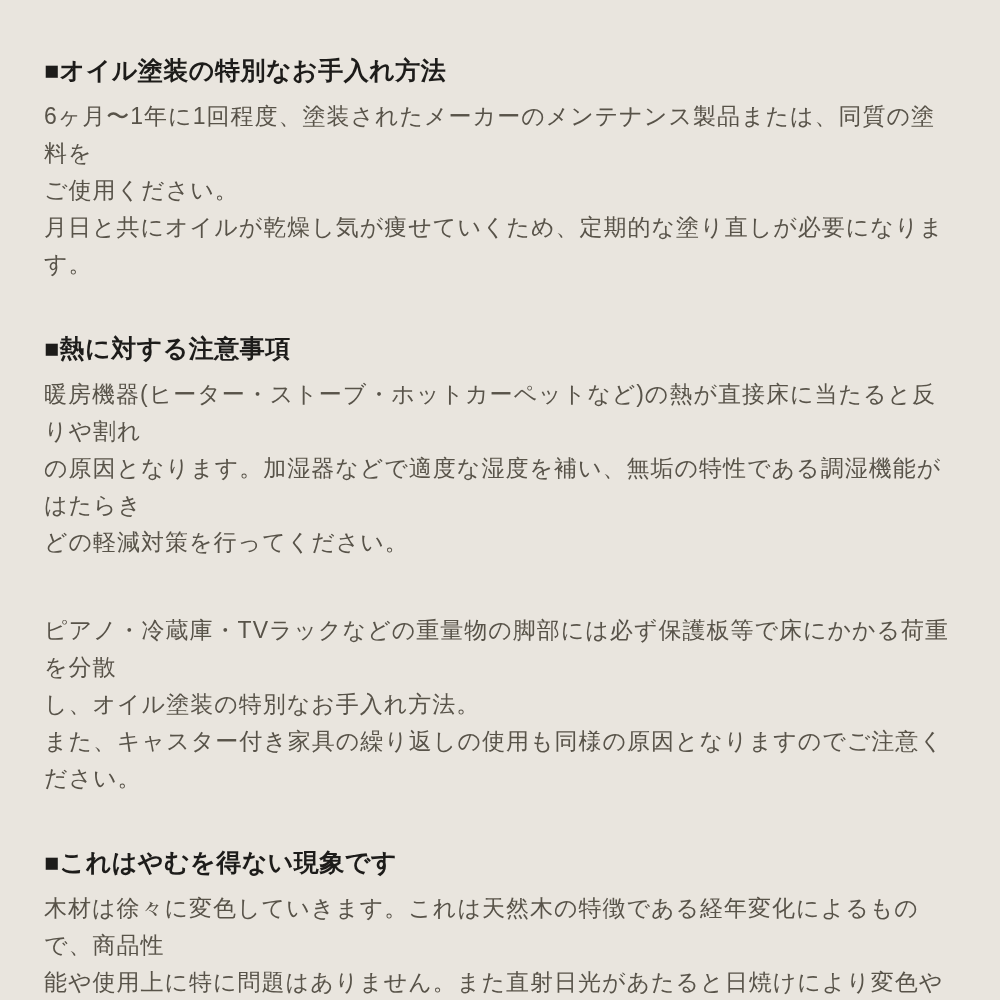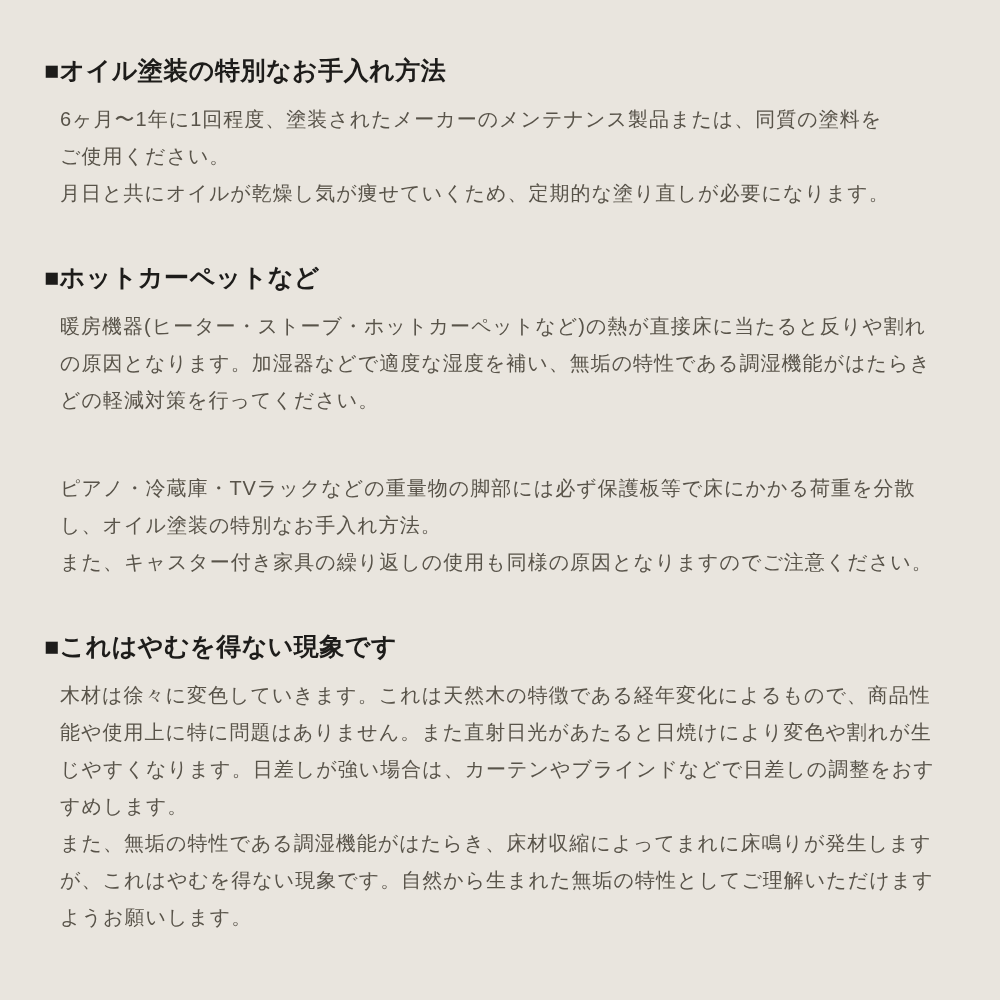--- a/index.html
+++ b/index.html
@@ -30,42 +30,42 @@
     font-size: 25px;
     line-height: 29px;
     font-weight: bold;
     color: #1d1c1a;
     letter-spacing: 0.5px;
   }
   .section-heading .bullet {
     font-weight: bold;
   }
   .section-body {
-    margin: 16px;
-    font-size: 20px;
+    margin: 0;
+    font-size: 23px;
     line-height: 37px;
     color: #585349;
     letter-spacing: 1px;
     white-space: pre-line;
   }
 </style>
 </head>
 <body>
 
 <div class="page">
 
   <section class="section">
     <h2 class="section-heading"><span class="bullet">■</span><span>オイル塗装の特別なお手入れ方法</span></h2>
     <p class="section-body">6ヶ月〜1年に1回程度、塗装されたメーカーのメンテナンス製品または、同質の塗料を
 ご使用ください。
 月日と共にオイルが乾燥し気が痩せていくため、定期的な塗り直しが必要になります。</p>
   </section>
 
   <section class="section">
-    <h2 class="section-heading"><span class="bullet">■</span><span>ホットカーペットなど</span></h2>
+    <h2 class="section-heading"><span class="bullet">■</span><span>熱に対する注意事項</span></h2>
     <p class="section-body">暖房機器(ヒーター・ストーブ・ホットカーペットなど)の熱が直接床に当たると反りや割れ
 の原因となります。加湿器などで適度な湿度を補い、無垢の特性である調湿機能がはたらき
 どの軽減対策を行ってください。</p>
   </section>
 
   <section class="section">
     <p class="section-body">ピアノ・冷蔵庫・TVラックなどの重量物の脚部には必ず保護板等で床にかかる荷重を分散
 し、オイル塗装の特別なお手入れ方法。
 また、キャスター付き家具の繰り返しの使用も同様の原因となりますのでご注意ください。</p>
   </section>

